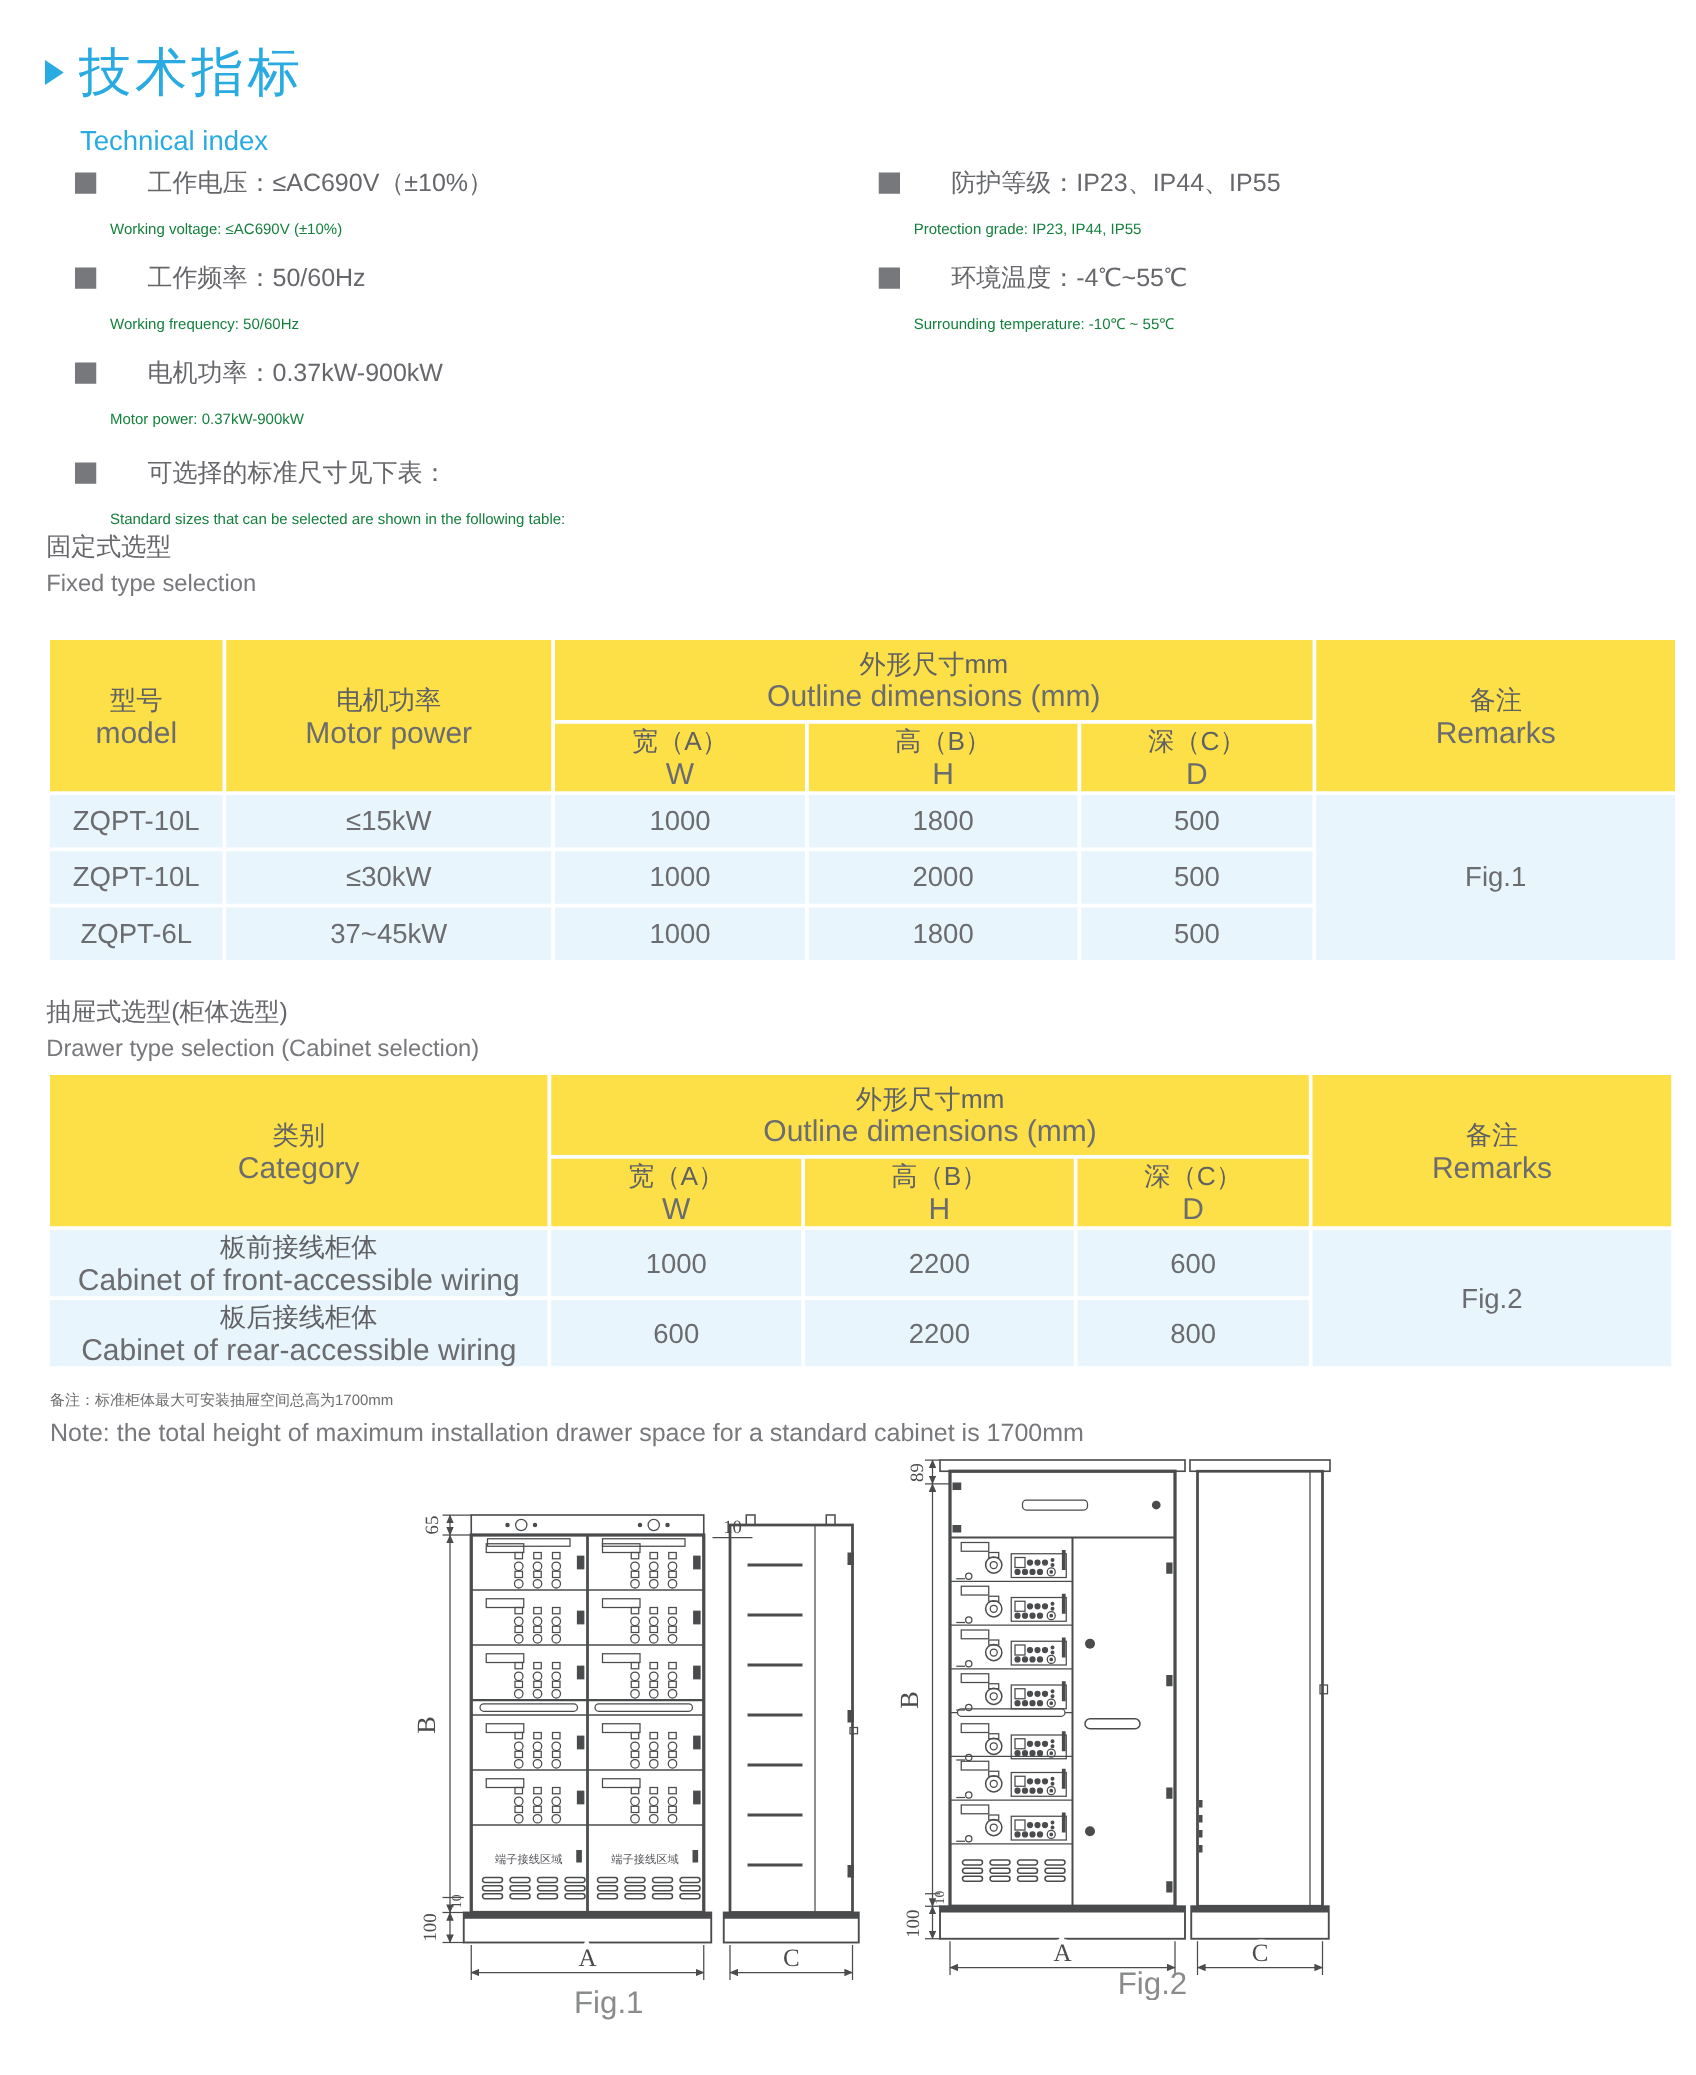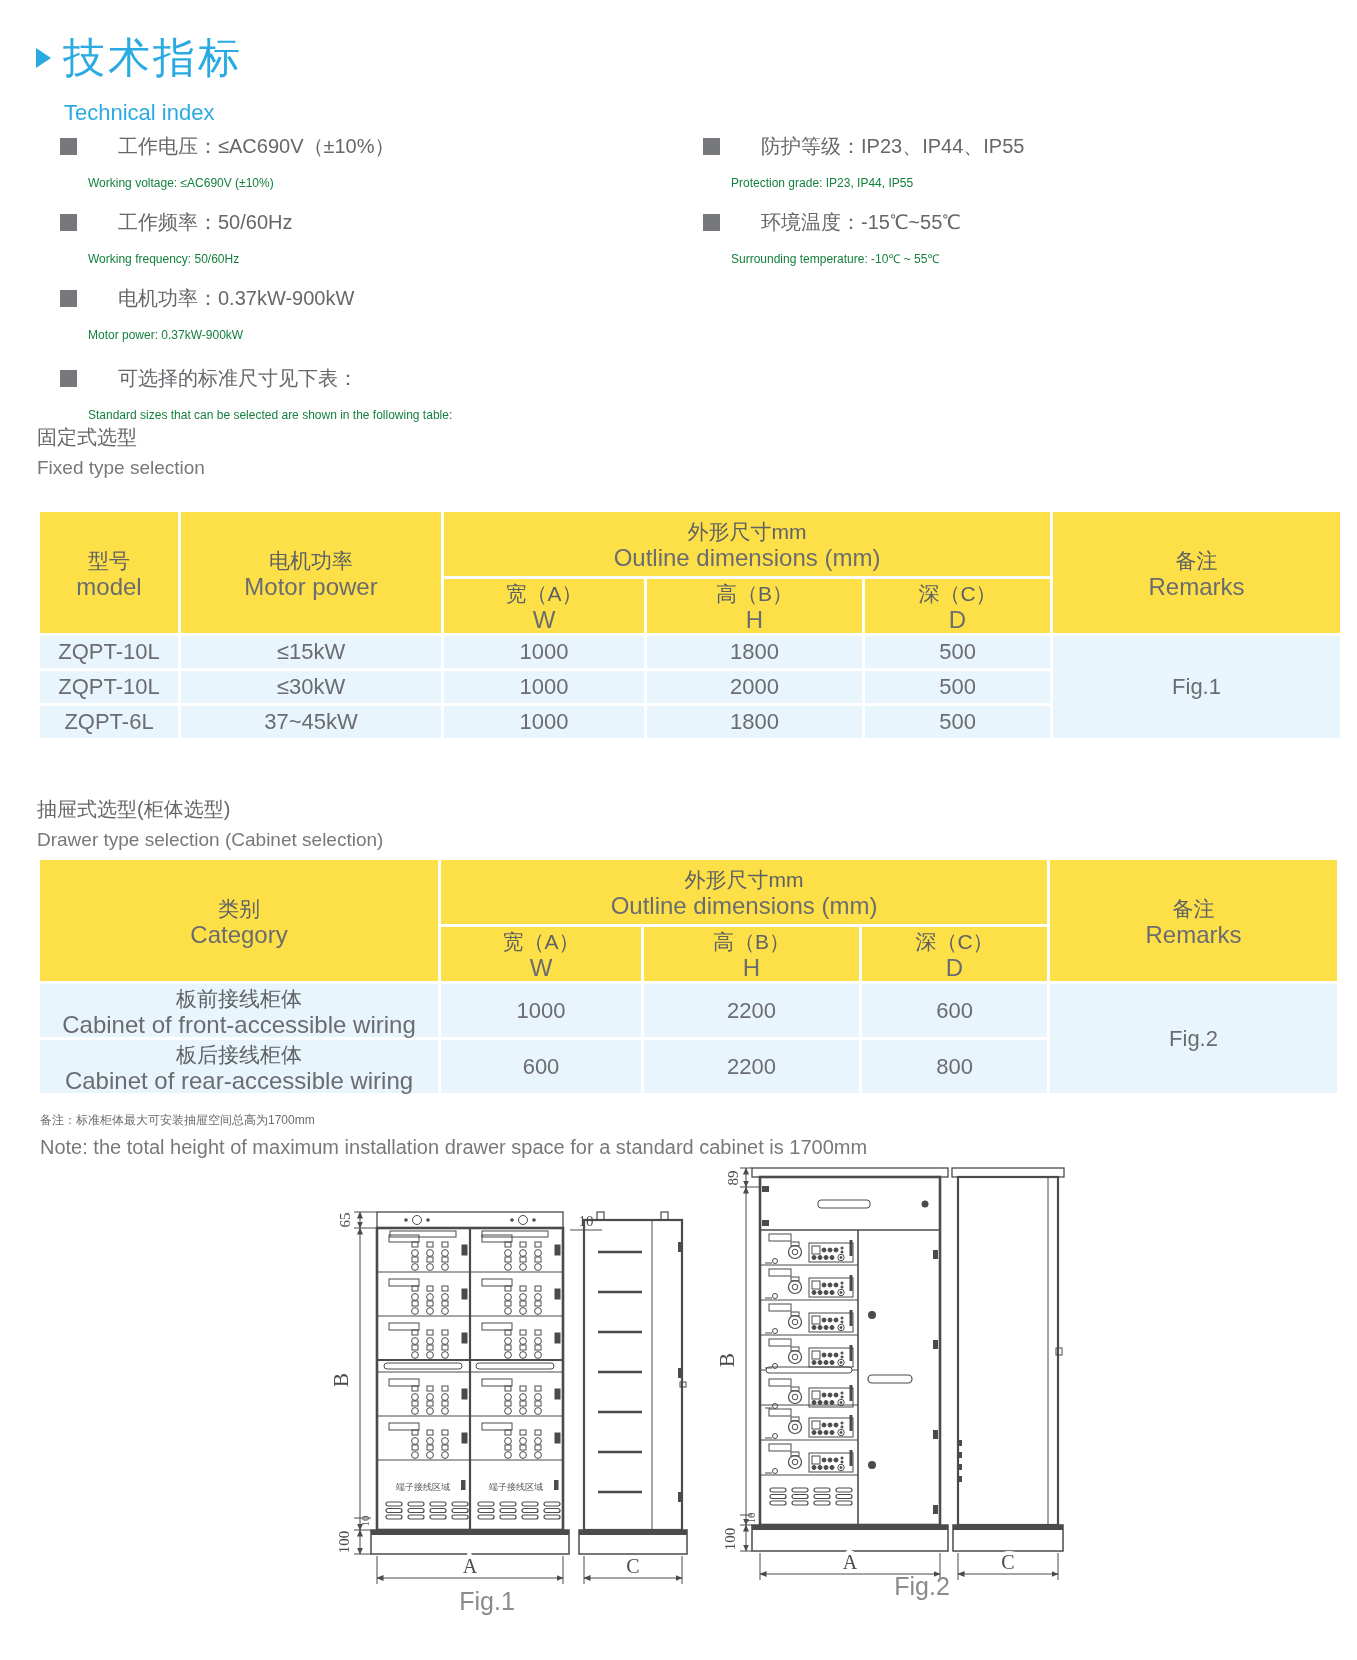--- a/index.html
+++ b/index.html
@@ -29,21 +29,21 @@
   .sec-en{font-size:19px;color:#77787b;margin-top:6px;}
   .sec1{top:424px;} .sec2{top:796px;}
 
   
   .spec-table{position:absolute;left:37px;width:1285px;border-collapse:separate;border-spacing:3px;table-layout:fixed;}
   .t1{top:509px;} .t2{top:857px;}
   .spec-table th{background:#fde047;font-weight:normal;text-align:center;vertical-align:middle;padding:0;}
   .spec-table td{background:#e9f5fc;text-align:center;vertical-align:middle;padding:0;font-size:22px;color:#6b6c6f;}
   .spec-table .cn{font-size:21px;color:#5f6164;line-height:27px;}
   .spec-table .en{font-size:24px;color:#6b6c6f;line-height:25px;}
-  .t1 thead tr.r1 th{height:64px;} .t1 thead tr.r2 th{height:54px;} .t1 tbody td{height:32px;}
+  .t1 thead tr.r1 th{height:64px;} .t1 thead tr.r2 th{height:54px;} .t1 tbody td{height:42px;}
   .t2 thead tr.r1 th{height:64px;} .t2 thead tr.r2 th{height:54px;} .t2 tbody td{height:53px;}
   .c-model{width:138px;} .c-power{width:260px;} .c-cat{width:398px;}
   .c-w{width:200px;} .c-h{width:215px;} .c-d{width:185px;} .c-rem{width:287px;}
 
   
   .note{position:absolute;left:40px;top:1112px;}
   .note-cn{font-size:12px;color:#6b6c6f;}
   .note-en{font-size:20px;color:#77787b;margin-top:7px;}
 
   
@@ -90,21 +90,21 @@
       <div class="spec-item">
         <div class="cn-line">
             <span class="bullet"></span>
             <span>防护等级：IP23、IP44、IP55</span>
           </div>
         <div class="en-line">Protection grade: IP23, IP44, IP55</div>
       </div>
       <div class="spec-item">
         <div class="cn-line">
             <span class="bullet"></span>
-            <span>环境温度：-15℃~55℃</span>
+            <span>环境温度：-4℃~55℃</span>
           </div>
         <div class="en-line">Surrounding temperature: -10℃ ~ 55℃</div>
       </div>
     </div>
   </div>
 
   <div class="intro">
     <div class="cn-line">
         <span class="bullet"></span>
         <span>可选择的标准尺寸见下表：</span>

